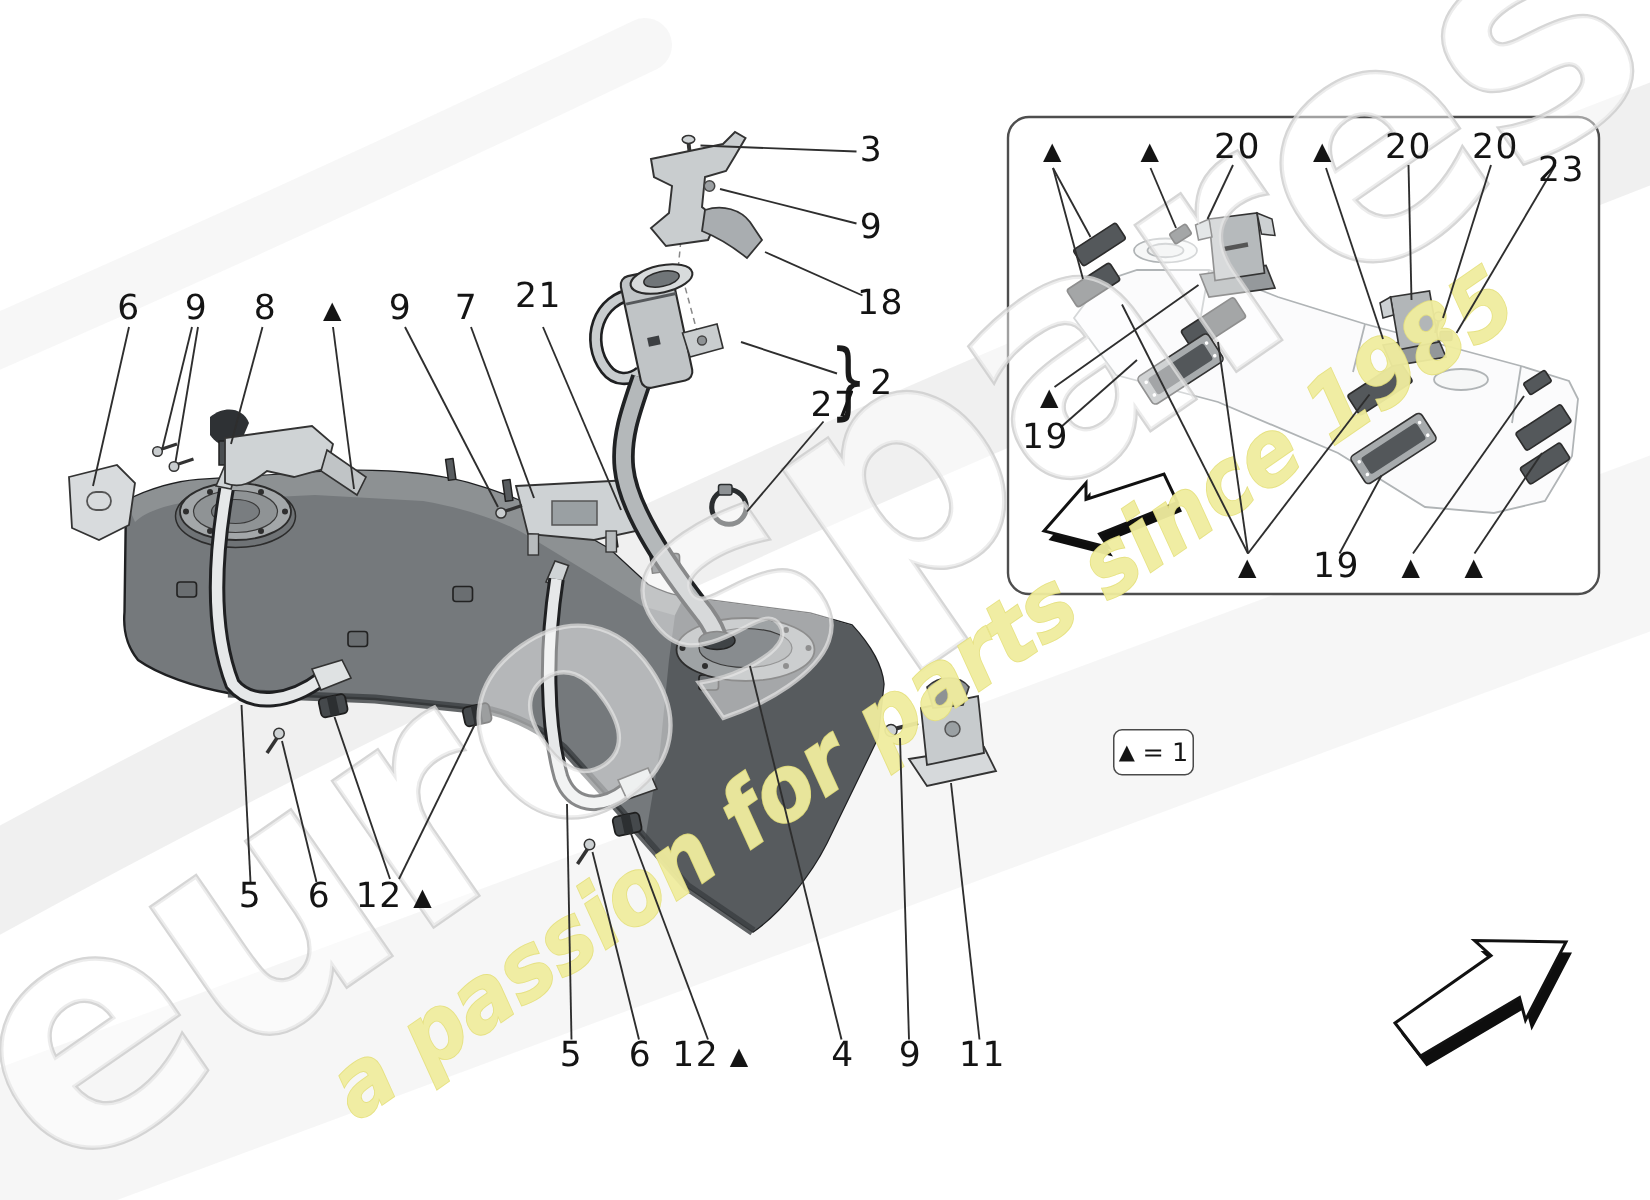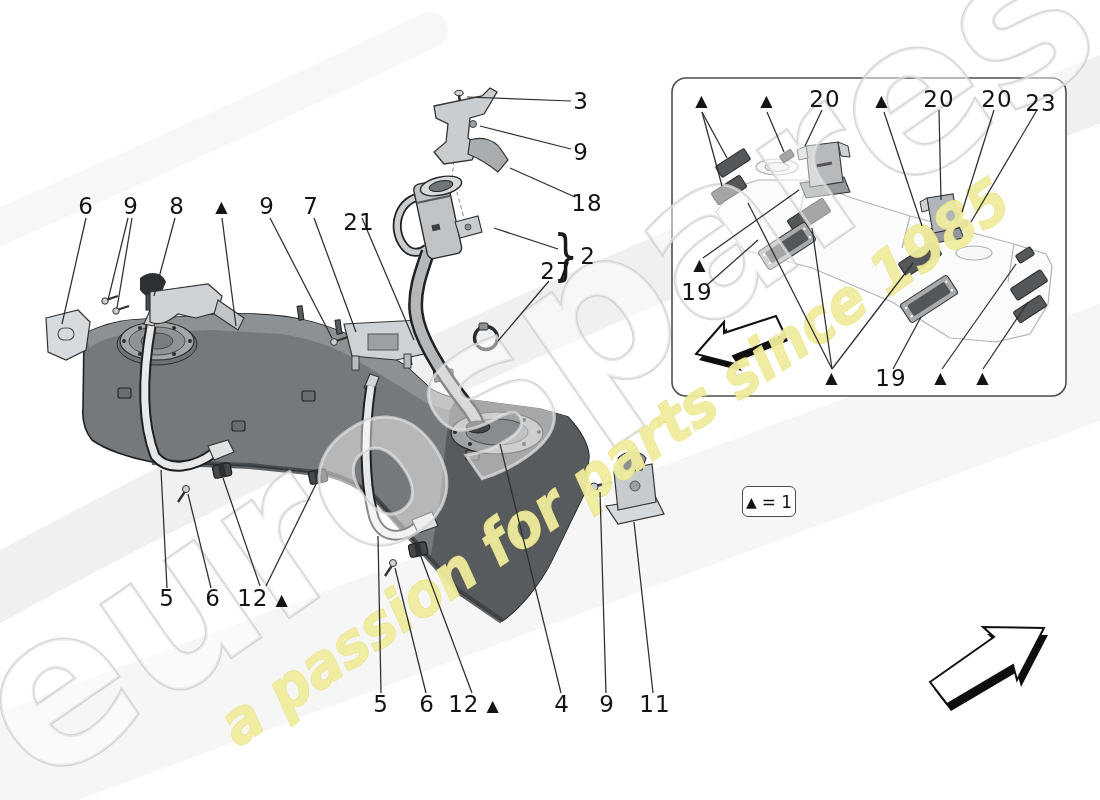--- a/index.html
+++ b/index.html
@@ -315,21 +315,21 @@
   </g>
 </svg>
 
   <div id="callouts">
       <div class="callout" style="left: 86px; top: 206px;">6</div>
       <div class="callout" style="left: 131px; top: 206px;">9</div>
       <div class="callout" style="left: 177px; top: 206px;">8</div>
       <div class="callout tri-only" style="left: 222px; top: 207px;">▲</div>
       <div class="callout" style="left: 267px; top: 206px;">9</div>
       <div class="callout" style="left: 311px; top: 206px;">7</div>
-      <div class="callout" style="left: 359px; top: 222px;">21</div>
+      <div class="callout" style="left: 359px; top: 198px;">21</div>
       <div class="callout" style="left: 581px; top: 101px;">3</div>
       <div class="callout" style="left: 581px; top: 152px;">9</div>
       <div class="callout" style="left: 587px; top: 203px;">18</div>
       <div class="callout brace" style="left: 566px; top: 256px;">}</div>
       <div class="callout" style="left: 588px; top: 256px;">2</div>
       <div class="callout" style="left: 556px; top: 271px;">27</div>
       <div class="callout" style="left: 167px; top: 598px;">5</div>
       <div class="callout" style="left: 213px; top: 598px;">6</div>
       <div class="callout" style="left: 263px; top: 598px;">12<span class="tri">▲</span></div>
       <div class="callout" style="left: 381px; top: 704px;">5</div>
@@ -337,21 +337,21 @@
       <div class="callout" style="left: 474px; top: 704px;">12<span class="tri">▲</span></div>
       <div class="callout" style="left: 562px; top: 704px;">4</div>
       <div class="callout" style="left: 607px; top: 704px;">9</div>
       <div class="callout" style="left: 655px; top: 704px; text-align: right;">11</div>
       <div class="callout tri-only" style="left: 702px; top: 101px;">▲</div>
       <div class="callout tri-only" style="left: 767px; top: 101px;">▲</div>
       <div class="callout" style="left: 825px; top: 99px;">20</div>
       <div class="callout tri-only" style="left: 882px; top: 101px;">▲</div>
       <div class="callout" style="left: 939px; top: 99px;">20</div>
       <div class="callout" style="left: 997px; top: 99px;">20</div>
-      <div class="callout" style="left: 1041px; top: 103px;">23</div>
+      <div class="callout" style="left: 1041px; top: 114px;">23</div>
       <div class="callout tri-only" style="left: 700px; top: 265px;">▲</div>
       <div class="callout" style="left: 697px; top: 292px;">19</div>
       <div class="callout tri-only" style="left: 832px; top: 378px;">▲</div>
       <div class="callout" style="left: 891px; top: 378px;">19</div>
       <div class="callout tri-only" style="left: 941px; top: 378px;">▲</div>
       <div class="callout tri-only" style="left: 983px; top: 378px;">▲</div>
     </div>
 
   <div class="legend">
     <span class="tri">▲</span>

